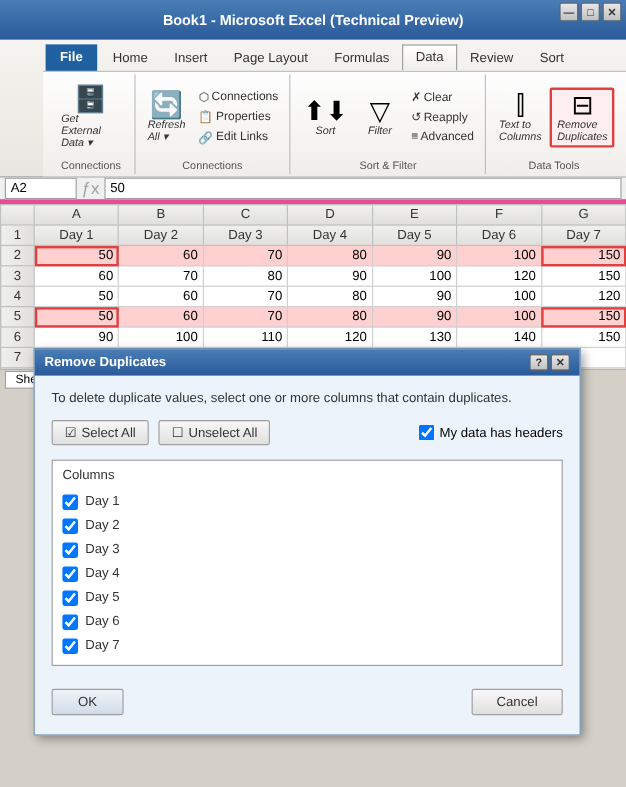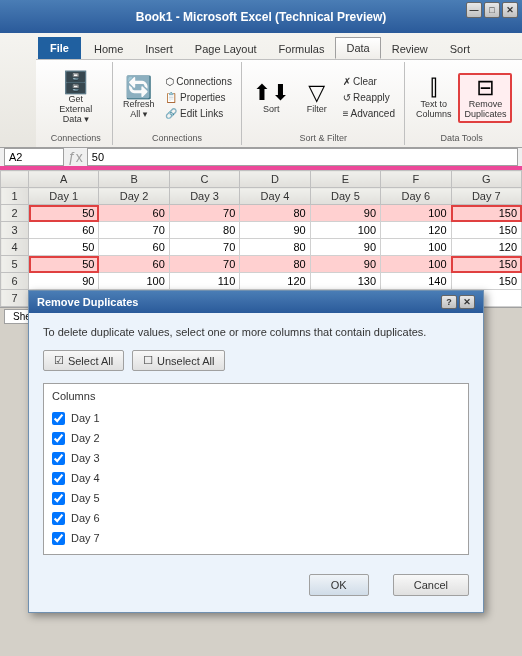--- a/index.html
+++ b/index.html
@@ -120,21 +120,21 @@
       display: flex;
       flex-direction: column;
       align-items: center;
       cursor: pointer;
       padding: 2px 4px;
       border: 1px solid transparent;
       border-radius: 2px;
       min-width: 40px;
     }
     .ribbon-btn-large .icon { font-size: 22px; line-height: 1; }
-    .ribbon-btn-large .label { font-size: 9px; text-align: center; color: #333; }
+    .ribbon-btn-large .label { font-size: 9px; color: #333; font-style: italic; }
     .ribbon-btn-small {
       display: flex;
       flex-direction: row;
       align-items: center;
       cursor: pointer;
       padding: 1px 3px;
       border: 1px solid transparent;
       border-radius: 2px;
       gap: 2px;
       font-size: 10px;
@@ -325,21 +325,21 @@
     .col-item {
       display: flex;
       align-items: center;
       gap: 6px;
       height: 20px;
       font-size: 11px;
       color: #333;
     }
     .dialog-footer {
       display: flex;
-      justify-content: flex-end;
+      justify-content: space-between;
       gap: 24px;
       padding-bottom: 4px;
       margin-top: 19px;
     }
     .footer-btn {
       padding: 4px 20px;
       background: linear-gradient(to bottom, #f8f8f8, #e0e0e0);
       border: 1px solid #a0a0a0;
       border-radius: 2px;
       cursor: pointer;
@@ -569,20 +569,24 @@
       <div class="dialog-desc">To delete duplicate values, select one or more columns that contain duplicates.</div>
       <div class="dialog-actions">
         <div class="dialog-action-btn">
           <span>☑</span>
           <span>Select All</span>
         </div>
         <div class="dialog-action-btn">
           <span>☐</span>
           <span>Unselect All</span>
         </div>
+        <div class="dialog-checkbox-row">
+          <input type="checkbox" checked="" style="">
+          <label>My data has headers</label>
+        </div>
       </div>
       <div class="columns-section">
         <div class="columns-label">Columns</div>
         <div class="col-item">
           <input type="checkbox" checked="" style="">
           <span>Day 1</span>
         </div>
         <div class="col-item">
           <input type="checkbox" checked="" style="">
           <span>Day 2</span>

